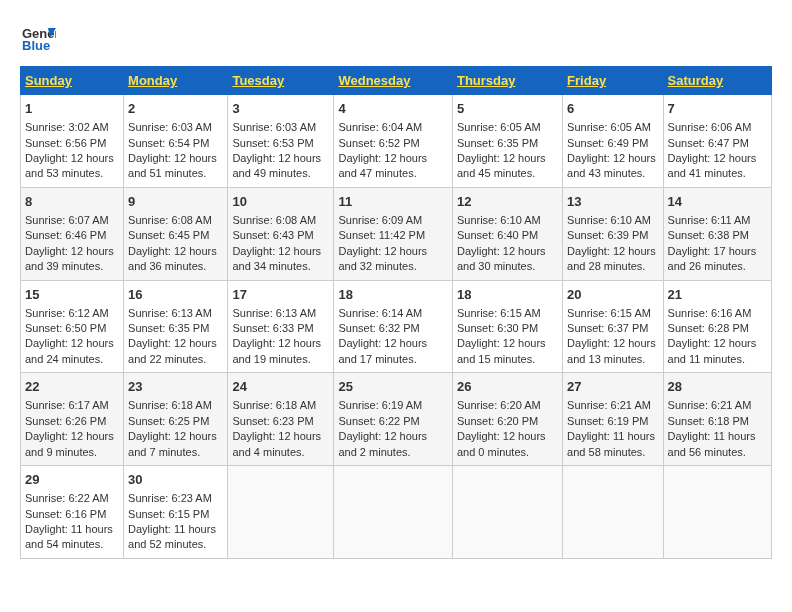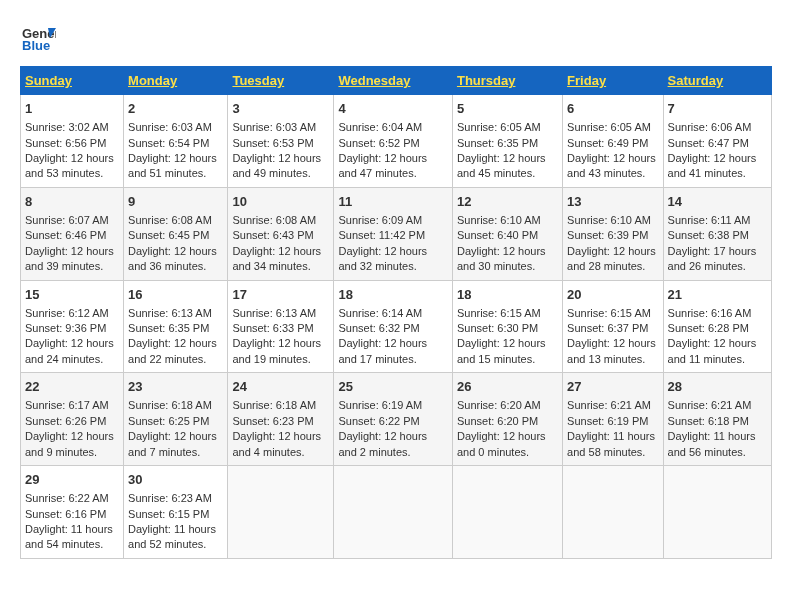--- a/index.html
+++ b/index.html
@@ -190,21 +190,21 @@
         <span class="day-number">14</span>
         <span>Sunrise: 6:11 AM</span><br>
         <span>Sunset: 6:38 PM</span><br>
         <span>Daylight: 17 hours and 26 minutes.</span>
       </td>
       </tr>
       <tr>
         <td>
         <span class="day-number">15</span>
         <span>Sunrise: 6:12 AM</span><br>
-        <span>Sunset: 9:36 PM</span><br>
+        <span>Sunset: 6:50 PM</span><br>
         <span>Daylight: 12 hours and 24 minutes.</span>
       </td>
         <td>
         <span class="day-number">16</span>
         <span>Sunrise: 6:13 AM</span><br>
         <span>Sunset: 6:35 PM</span><br>
         <span>Daylight: 12 hours and 22 minutes.</span>
       </td>
         <td>
         <span class="day-number">17</span>

